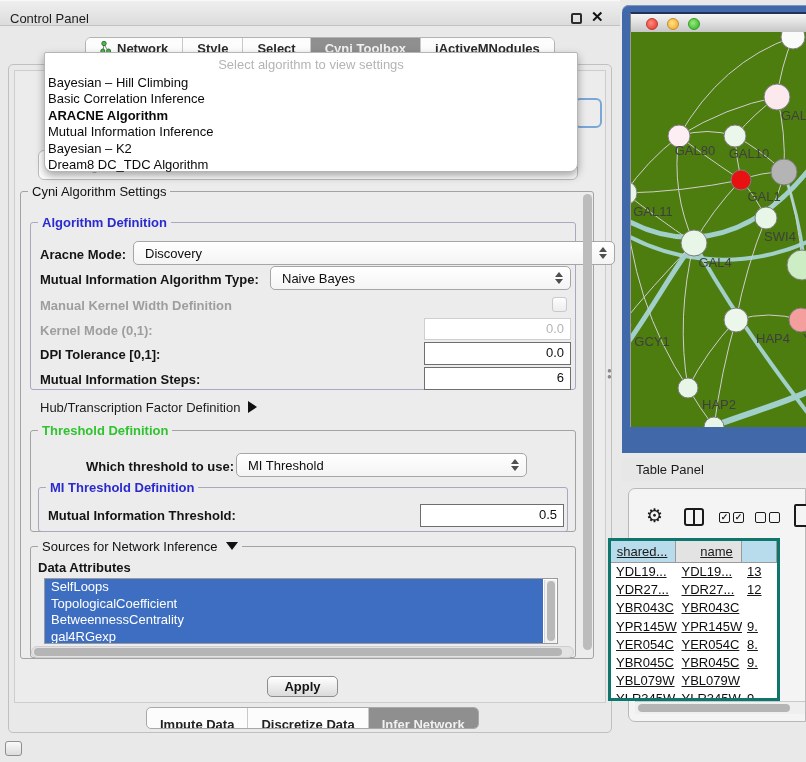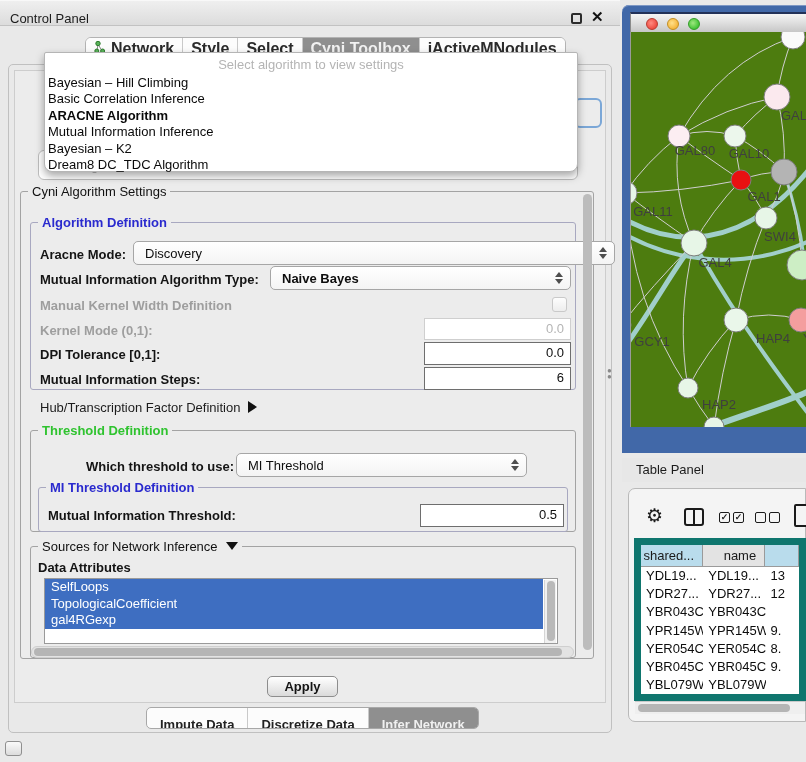--- a/index.html
+++ b/index.html
@@ -14,21 +14,21 @@
   
   .cp-titlebar { left:0; top:6; width:620px; height:26px;
     background:linear-gradient(#efefef,#dcdcdc); border-top:1px solid #f8f8f8;
     border-bottom:1px solid #c2c2c2; }
   .cp-title { left:10px; top:11px; font-size:13px; color:#1c1c1c; }
   .float-btn { left:571px; top:13px; width:11px; height:11px; border:2px solid #2b2b2b; border-radius:2px; background:transparent; }
   .close-btn { left:591px; top:8px; font-size:15px; font-weight:bold; color:#111; line-height:18px; }
 
   .tabbar { left:85px; top:37px; height:23px; display:flex; align-items:stretch;
     background:#fcfcfc; border:1px solid #b3b3b3; border-radius:6px; overflow:hidden; }
-  .tab { display:flex; align-items:center; gap:5px; padding:0 8px; font-size:16px; font-weight:bold;
+  .tab { display:flex; align-items:center; gap:5px; padding:0 14px; font-size:13px; font-weight:bold;
     color:#2b2b2b; border-right:1px solid #c9c9c9; background:#fcfcfc; white-space:nowrap;justify-content:space-between; }
   .tab:last-child { border-right:none; }
   .tab.selected { background:#8f8f8f; color:#f2f2f2; }
 
   .outer-panel { left:8px; top:64px; width:604px; height:669px;
     border:1px solid #c0c0c0; border-radius:5px; background:#e9e9e9; }
   .inner-panel { left:14px; top:70px; width:592px; height:633px;
     border:1px solid #cdcdcd; background:#ececec; }
 
   
@@ -118,22 +118,22 @@
   .tp-container { left:628px; top:488px; width:178px; height:234px; background:#f4f4f4;
     border:1px solid #b9b9b9; border-radius:7px 0 0 7px; }
   .gear { left:646px; top:505px; font-size:19px; color:#1a1a1a; line-height:22px; }
   .cols-icon { left:684px; top:508px; width:20px; height:18px; border:2px solid #1a1a1a; border-radius:3px; }
   .cols-icon:before { content:""; position:absolute; left:7px; top:0; width:2px; height:14px; background:#1a1a1a; }
   .cbpair { position:absolute; display:flex; gap:3px; }
   .cbpair .bx { width:11px; height:11px; border:1.5px solid #1a1a1a; border-radius:2px; font-size:9px;
     line-height:9px; text-align:center; color:#1a1a1a; font-weight:bold; }
   .file-icon { left:794px; top:504px; width:18px; height:23px; border:2px solid #1a1a1a; border-radius:2px; background:#f4f4f4; }
 
-  .tp-table { left:634px; top:538px; width:172px; height:163px; background:#fff; border:7px solid #0f766e;
-    overflow:hidden; font-size:13px; }
+  .tp-table { left:608px; top:538px; width:172px; height:163px; background:#fff; border:3px solid #0f766e;
+    overflow:hidden; font-size:13px;text-decoration:underline; }
   .tp-header { display:flex; height:22px; border-bottom:1px solid #9a9a9a; }
   .tp-header .th { border-right:1px solid #9a9a9a; text-align:right; padding:3px 8px 0 2px; overflow:hidden; white-space:nowrap; }
   .tp-row { display:flex; height:18.2px; }
   .tp-row .td { padding:1px 2px 0 5px; overflow:hidden; white-space:nowrap; color:#0d0d0d; }
   .tp-hscroll { left:635px; top:701px; width:170px; height:13px; background:#efefef; border-top:1px solid #c9c9c9; }
   .tp-hscroll .hthumb { position:absolute; left:3px; top:2px; width:152px; height:8px; background:#b5b5b5; border-radius:4px; }
 </style>
 </head>
 <body>
 
@@ -201,21 +201,21 @@
 <div class="lbl" style="left:40px; top:247px;">Aracne Mode:</div>
 <div class="combo" style="left:133px; top:241px; width:482px; height:24px;">
   <span>Discovery</span>
   <span class="spin">
       <span class="tri-u"></span>
       <span class="tri-d"></span>
     </span>
 </div>
 
 <div class="lbl" style="left:40px; top:272px;">Mutual Information Algorithm Type:</div>
-<div class="combo" style="left:270px; top:266px; width:301px; height:24px;font-weight:bold;">
+<div class="combo" style="left:270px; top:266px; width:301px; height:24px;">
   <span>Naive Bayes</span>
   <span class="spin">
       <span class="tri-u"></span>
       <span class="tri-d"></span>
     </span>
 </div>
 
 <div class="lbl dis" style="left:40px; top:298px;">Manual Kernel Width Definition</div>
 <div class="cb" style="left:552px; top:297px;"></div>
 
@@ -250,20 +250,21 @@
 <div class="field" style="left:420px; top:504px; width:144px; height:23px;">0.5</div>
 
 <div class="group" style="left:30px; top:546px; width:546px; height:112px;"></div>
 <div class="gtitle" style="left:38px; top:540px; color:#111;">
   <span>Sources for Network Inference</span><span class="tri-down"></span>
 </div>
 <div class="lbl" style="left:38px; top:560px;">Data Attributes</div>
 <div class="abs attr-list">
   <div class="attr-item">SelfLoops</div>
     <div class="attr-item">TopologicalCoefficient</div>
+    <div class="attr-item">BetweennessCentrality</div>
     <div class="attr-item">gal4RGexp</div>
     <div class="attr-vsb">
       <div class="vthumb"></div>
     </div>
 </div>
 <div class="abs hscroll">
     <div class="hthumb"></div>
   </div>
 
 <div class="abs apply-btn">Apply</div>

